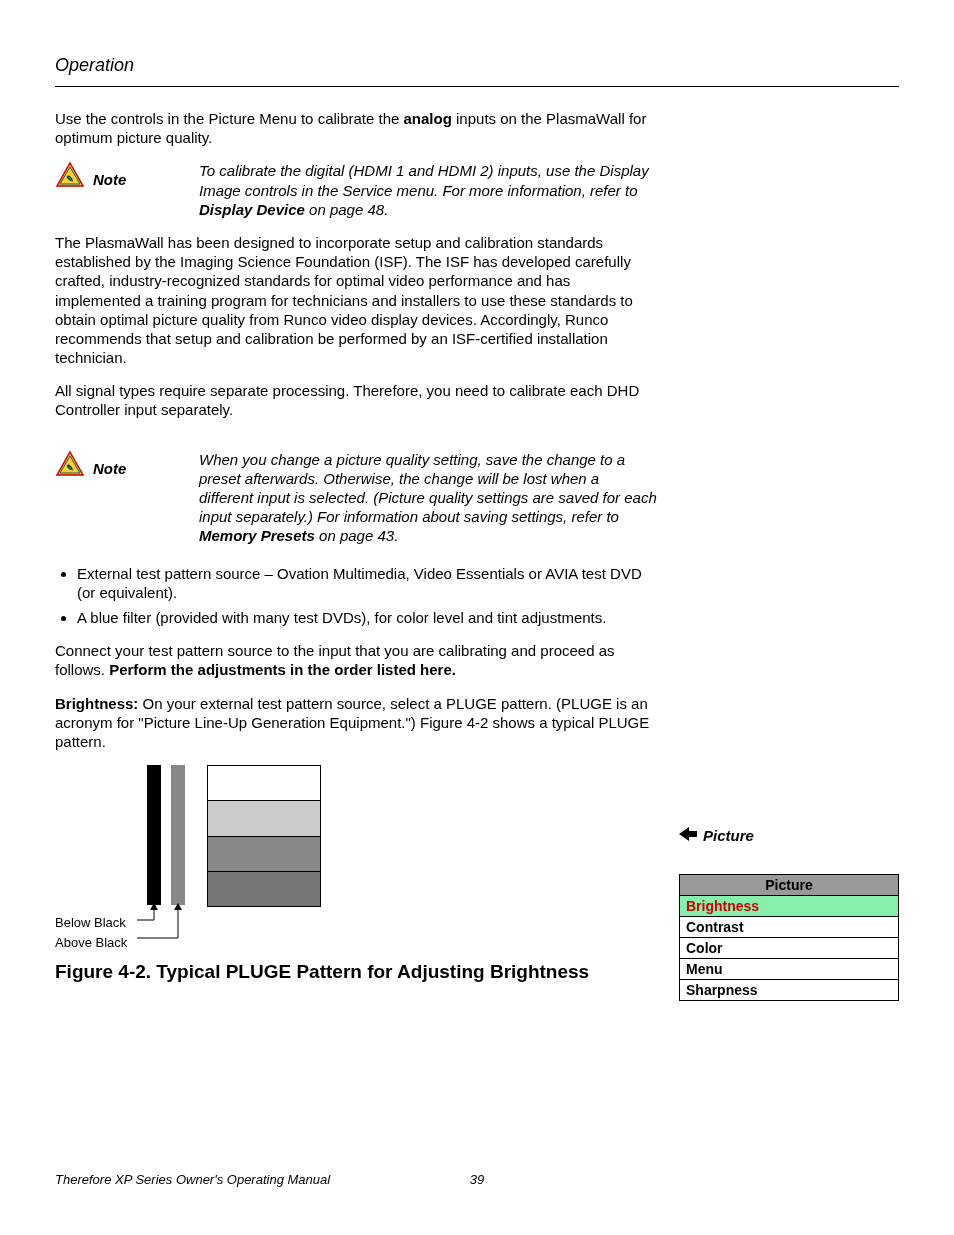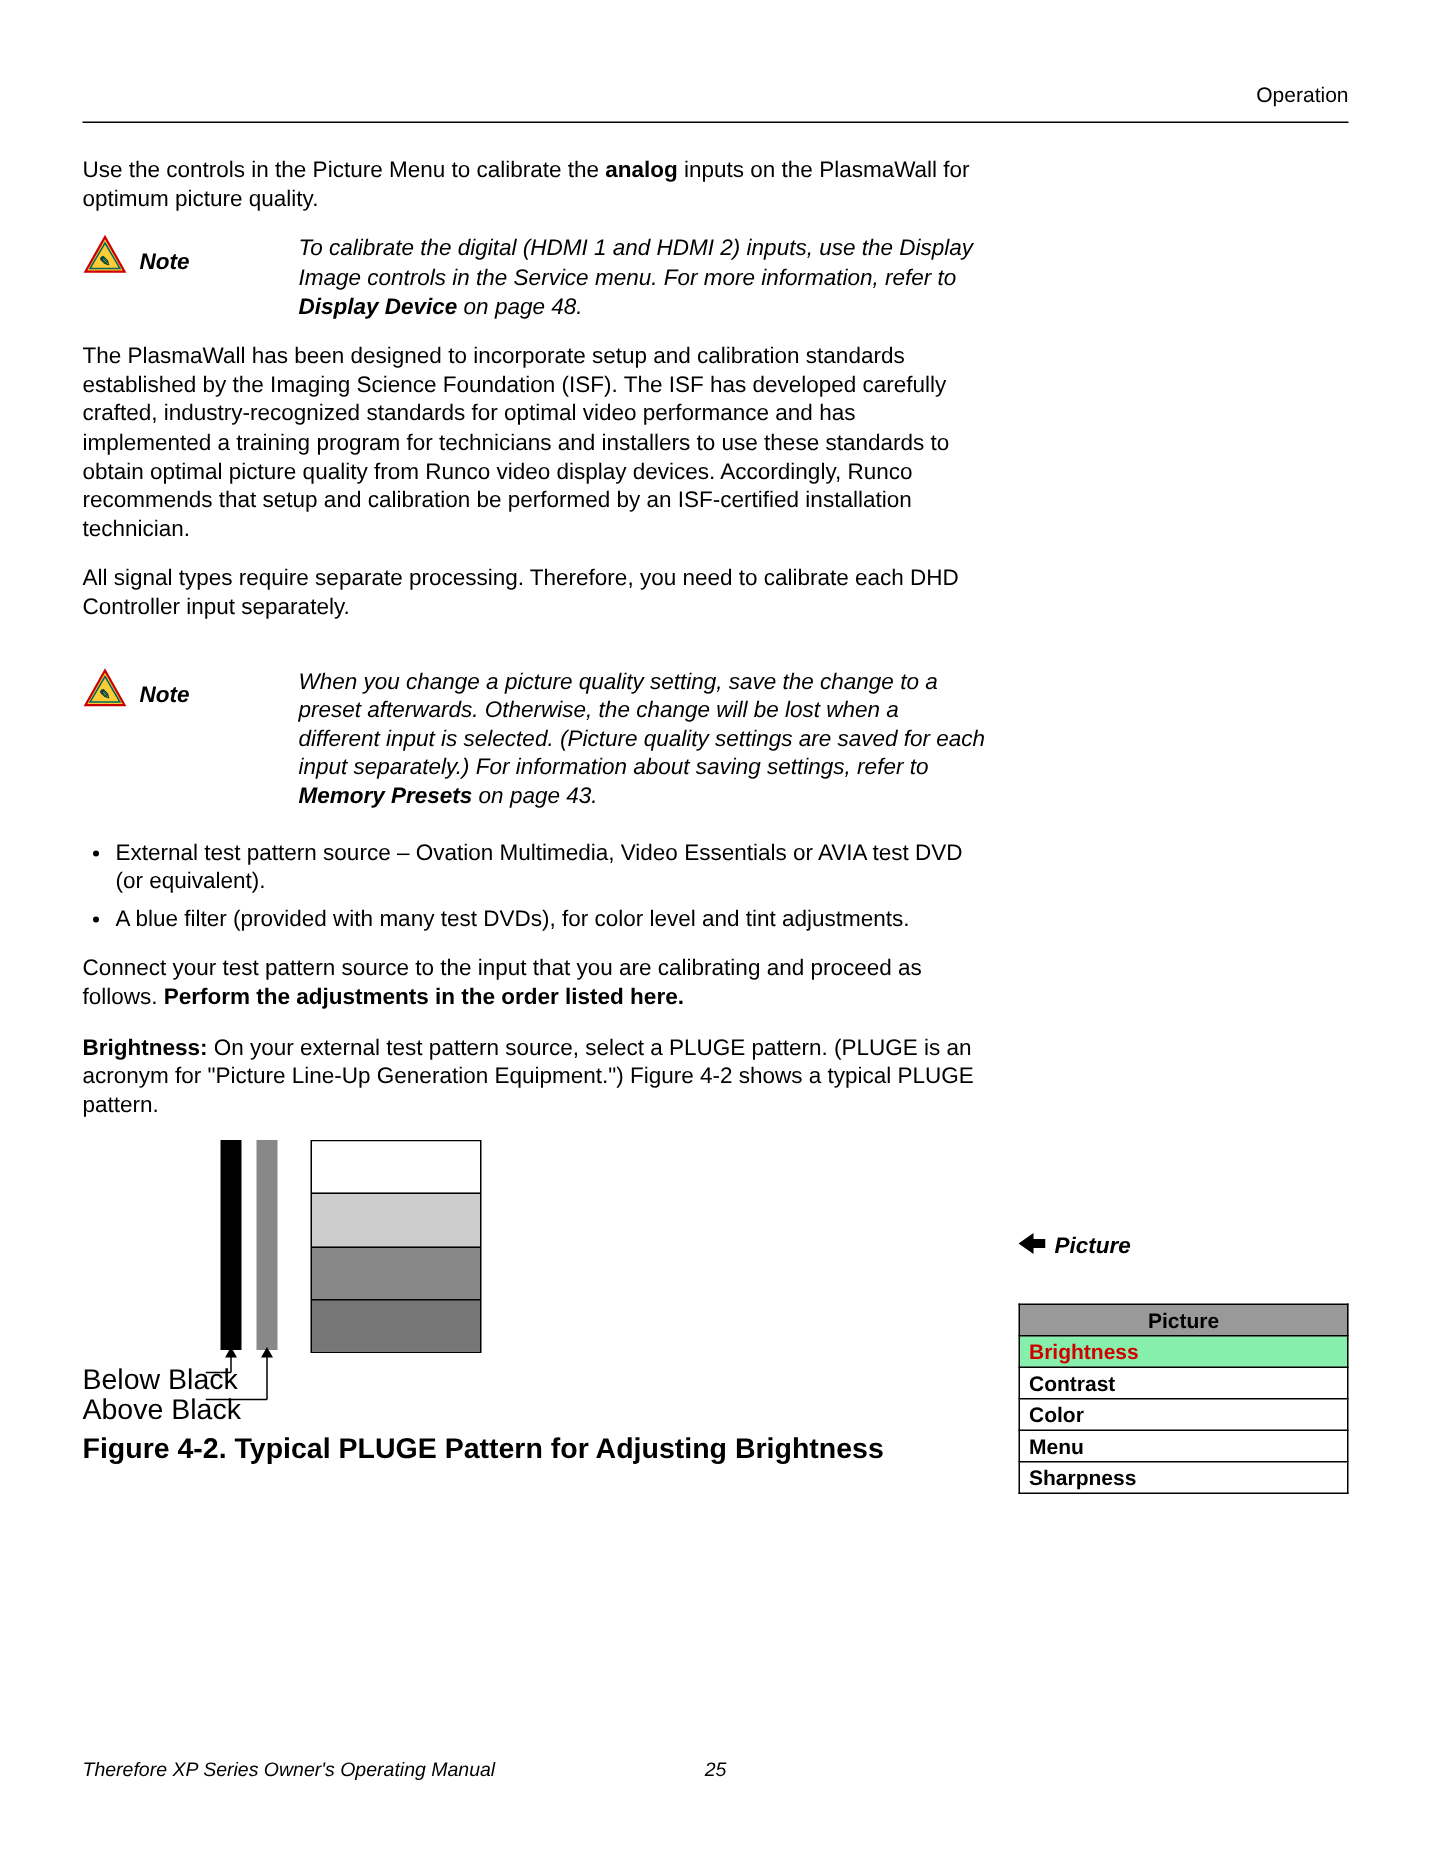--- a/index.html
+++ b/index.html
@@ -15,22 +15,23 @@
     position: relative;
   }
   .page {
     box-sizing: border-box;
     padding: 55px 55px 40px 55px;
     width: 100%;
     height: 100%;
     position: relative;
   }
   .header-right {
-    text-align: right;
-    font-size: 14px;
+    text-align: left;
+    font-style: italic;
+    font-size: 18px;
     margin-bottom: 10px;
   }
   .rule {
     border: none;
     border-top: 1.5px solid #000;
     margin: 0 0 22px 0;
   }
   .columns {
     display: flex;
     gap: 22px;
@@ -129,21 +130,21 @@
   }
   .sw { flex: 1; border-top: 1px solid #000; }
   .sw:first-child { border-top: none; }
   .sw1 { background: #fff; }
   .sw2 { background: #ccc; }
   .sw3 { background: #888; }
   .sw4 { background: #777; }
 
   .annot {
     position: absolute;
-    font-size: 19px;
+    font-size: 13px;
     white-space: nowrap;
   }
   .fig-caption {
     font-weight: bold;
     font-size: 19px;
     margin-top: 26px;
   }
 
   .footer {
     position: absolute;
@@ -276,15 +277,15 @@
         <tr>
               <td>Sharpness</td>
             </tr>
       </tbody>
         </table>
     </div>
   </div>
 
   <div class="footer">
     <span>Therefore XP Series Owner's Operating Manual</span>
-    <span class="center">25</span>
+    <span class="center">39</span>
   </div>
 </div>
 
 </body></html>

